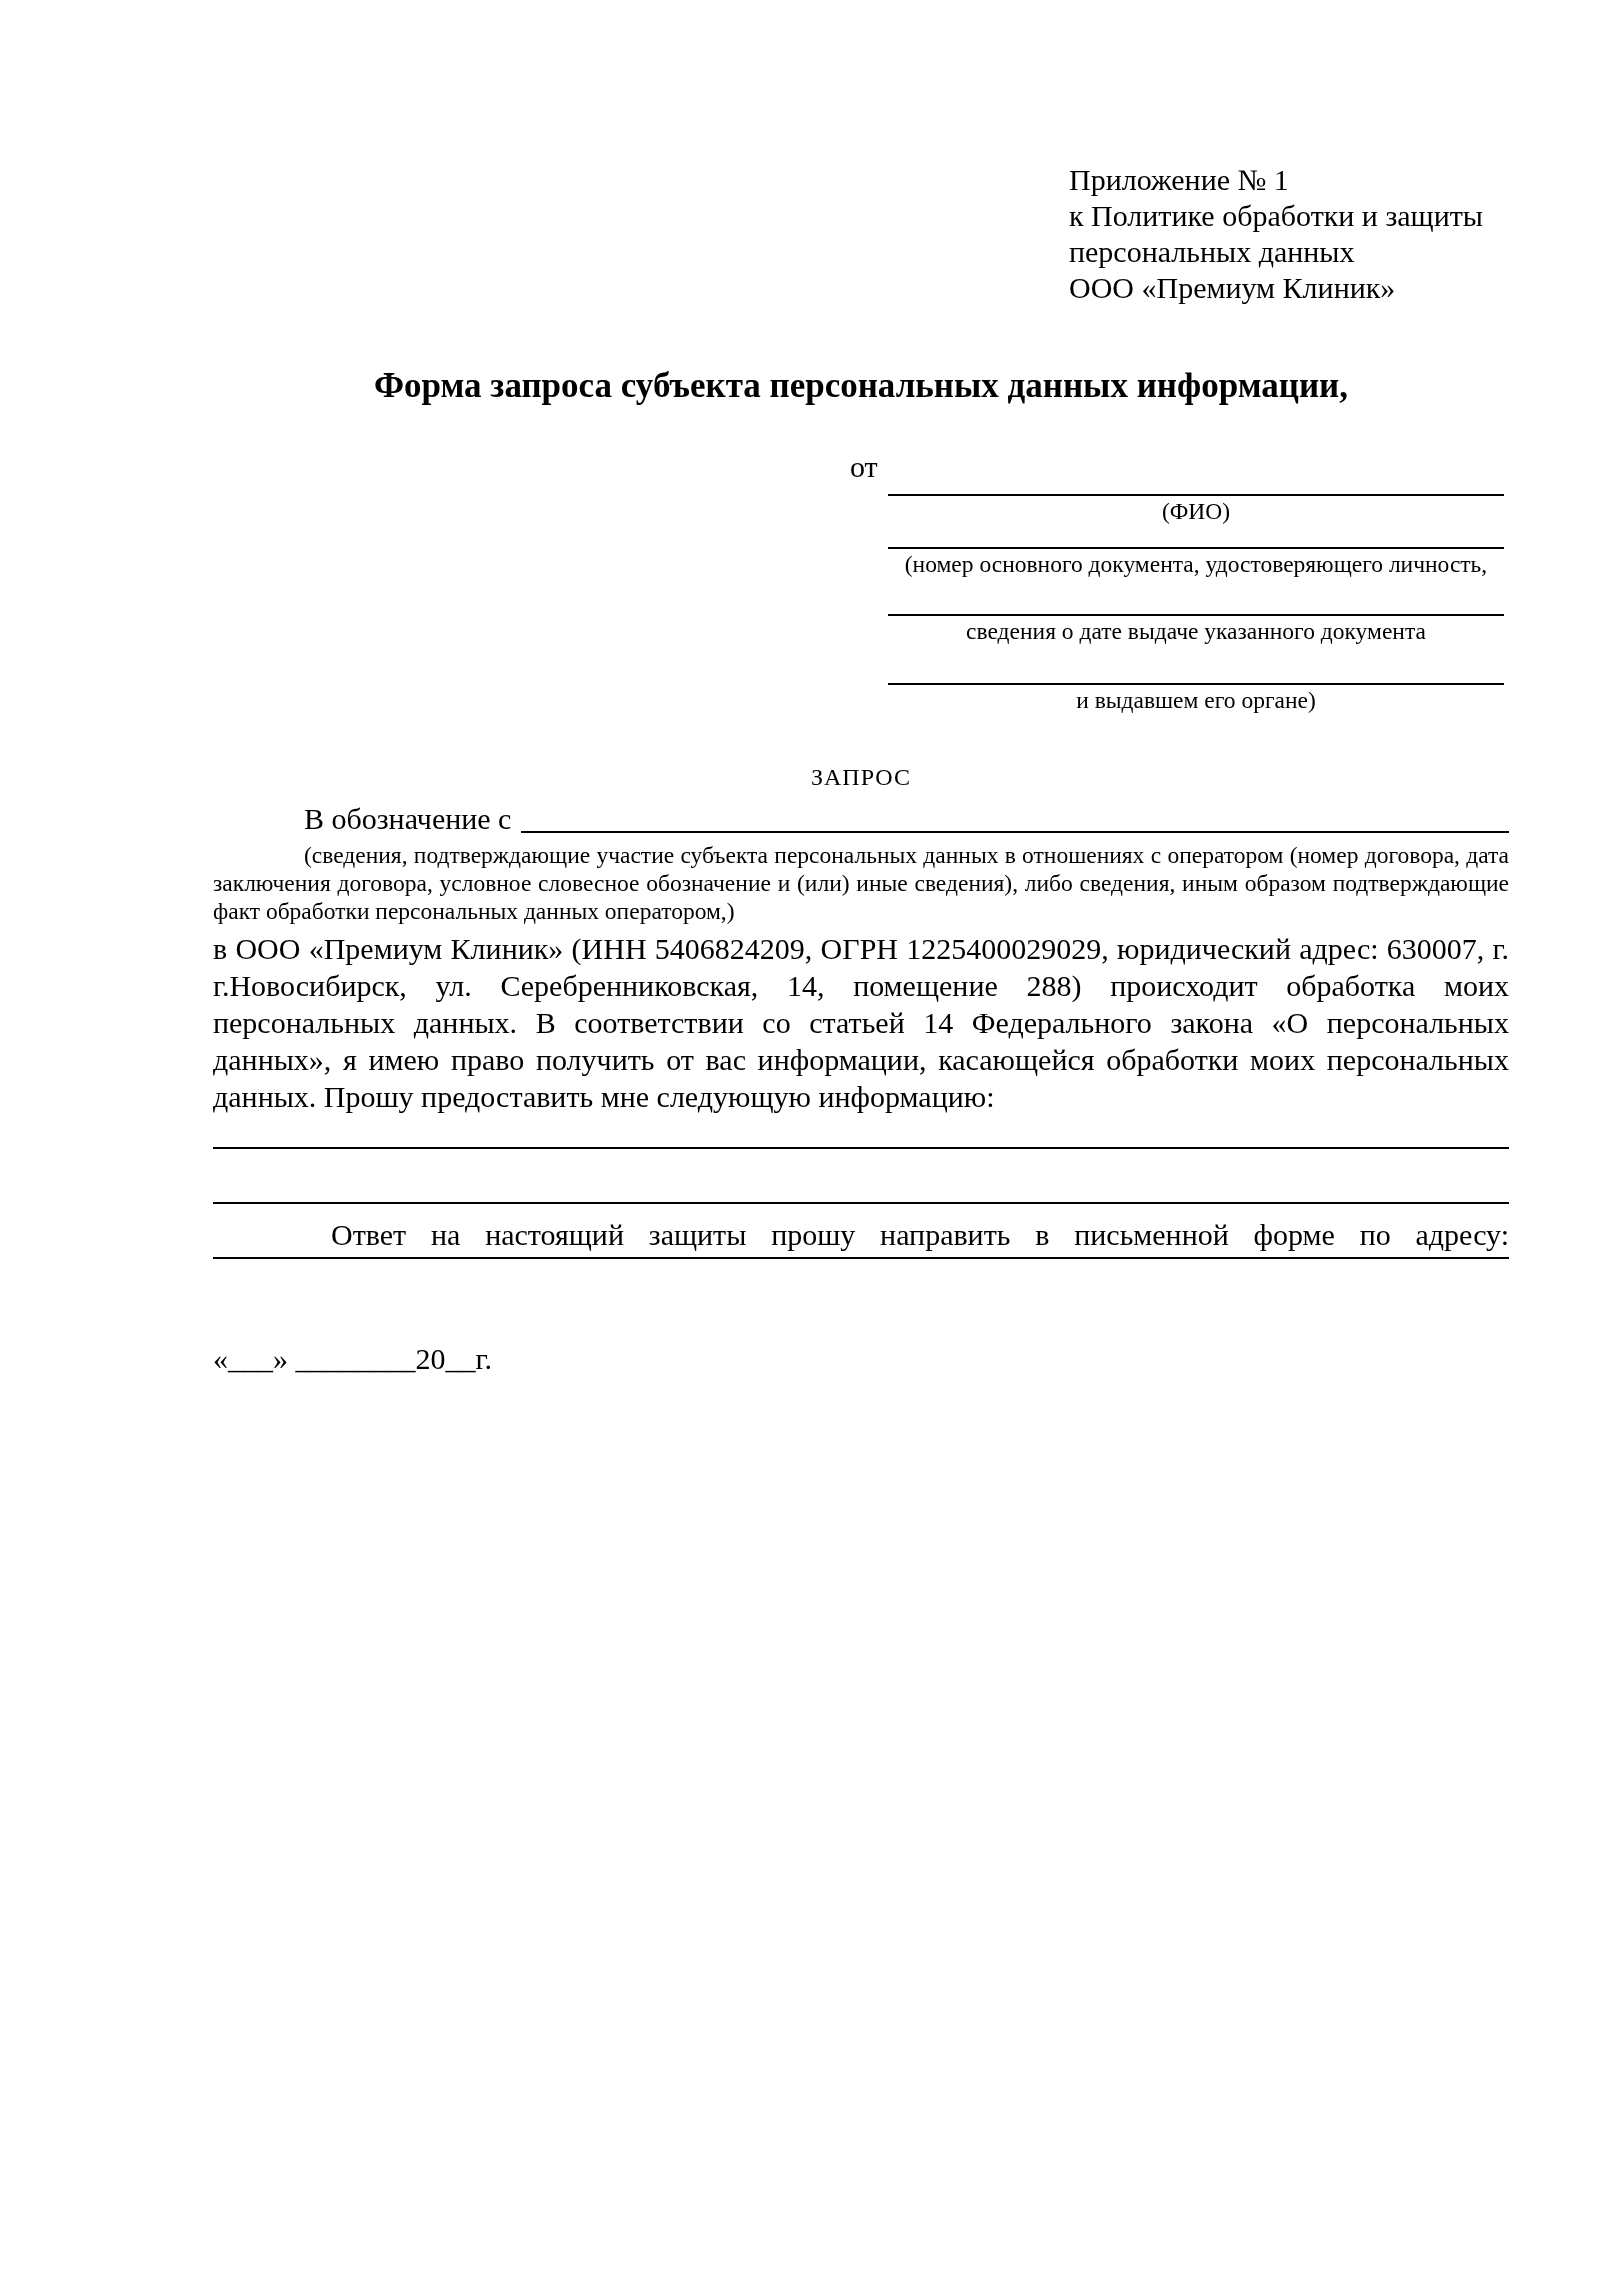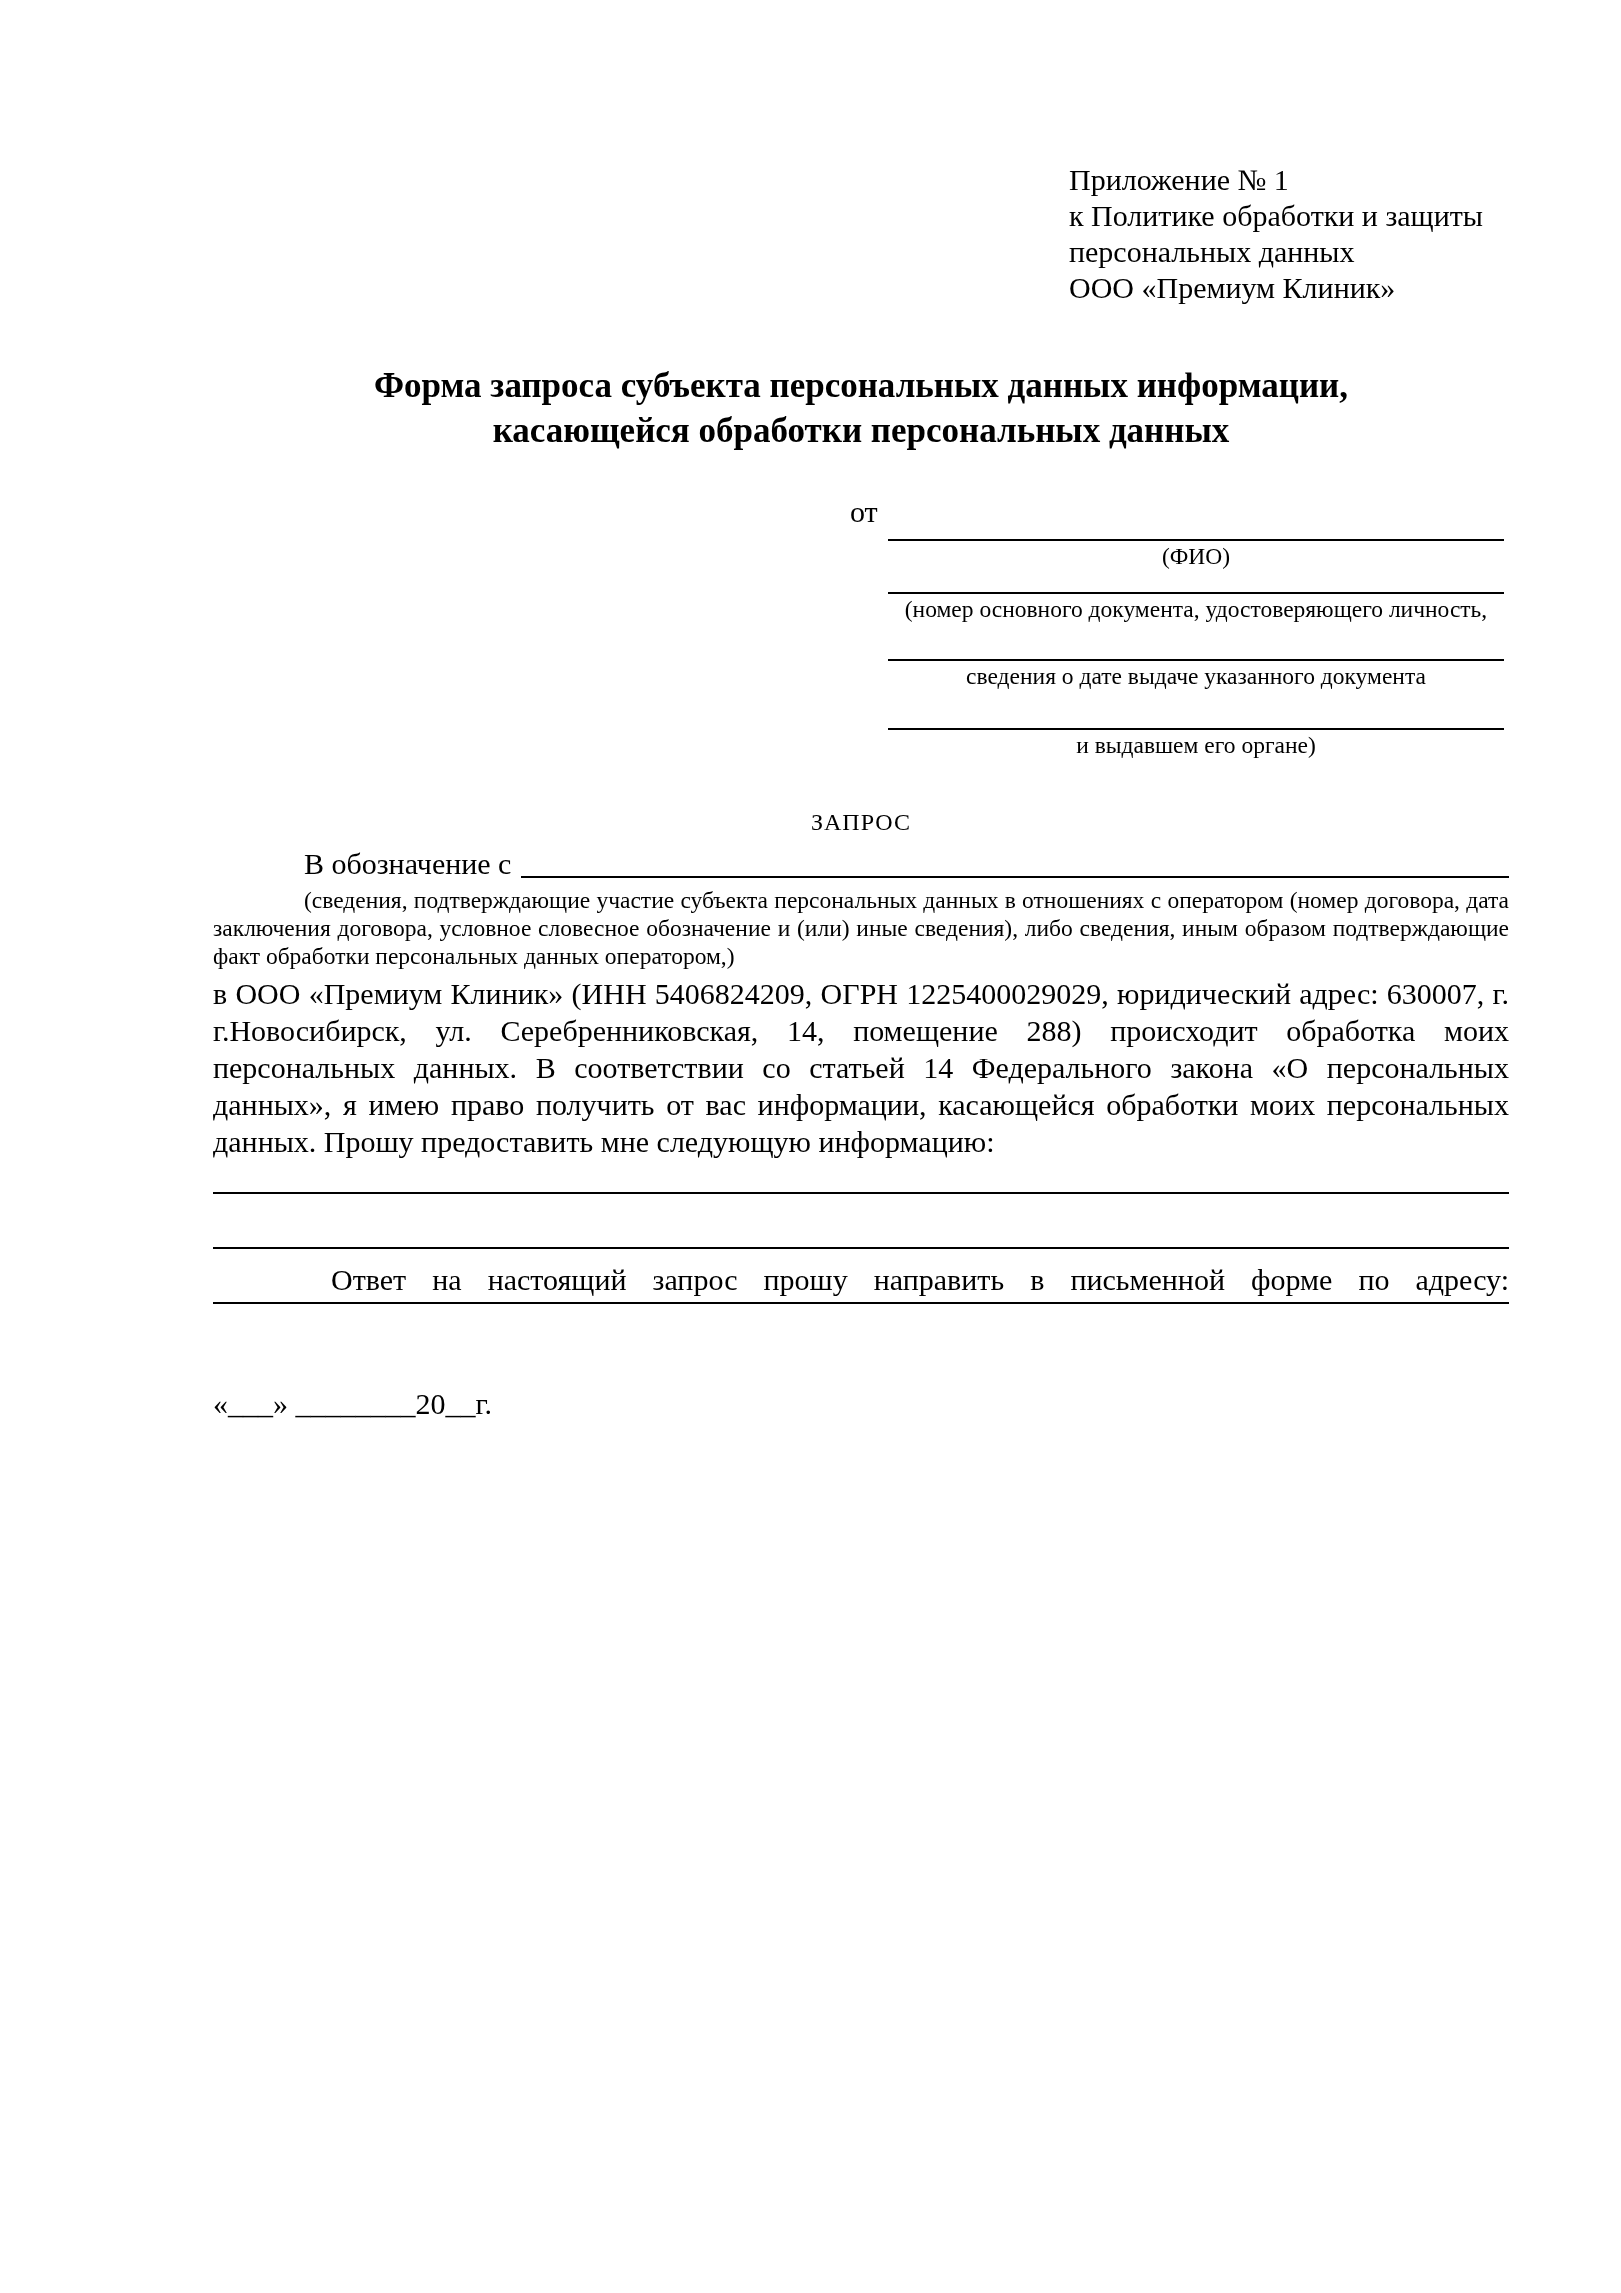--- a/index.html
+++ b/index.html
@@ -159,21 +159,20 @@
 
   <div class="appendix">
     <div>Приложение № 1</div>
     <div>к Политике обработки и защиты</div>
     <div>персональных данных</div>
     <div>ООО «Премиум Клиник»</div>
   </div>
 
   <div class="title">
     <div>Форма запроса субъекта персональных данных информации,</div>
-    <div>касающейся обработки персональных данных</div>
   </div>
 
   <div class="addressee">
     <div>от</div>
 
     <div class="fill-line fill-1"></div>
     <div class="line-caption">(ФИО)</div>
 
     <div class="fill-line fill-2"></div>
     <div class="line-caption">(номер основного документа, удостоверяющего личность,</div>
@@ -192,21 +191,21 @@
     <span class="intro-fill"></span>
   </div>
 
   <div class="caption-par">(сведения, подтверждающие участие субъекта персональных данных в отношениях с оператором (номер договора, дата заключения договора, условное словесное обозначение и (или) иные сведения), либо сведения, иным образом подтверждающие факт обработки персональных данных оператором,)</div>
 
   <div class="body-par">в ООО «Премиум Клиник» (ИНН 5406824209, ОГРН 1225400029029, юридический адрес: 630007, г. г.Новосибирск, ул. Серебренниковская, 14, помещение 288) происходит обработка моих персональных данных. В соответствии со статьей 14 Федерального закона «О персональных данных», я имею право получить от вас информации, касающейся обработки моих персональных данных. Прошу предоставить мне следующую информацию:</div>
 
   <div class="rule-1"></div>
   <div class="rule-2"></div>
 
-  <div class="answer-par">Ответ на настоящий запрос прошу направить в письменной форме по адресу:</div>
+  <div class="answer-par">Ответ на настоящий защиты прошу направить в письменной форме по адресу:</div>
 
   <div class="addr-row">
     <span class="addr-fill"></span>
   </div>
 
   <div class="footer-row">
     <span>«___» ________20__г.</span>
   </div>
 
 </div>

